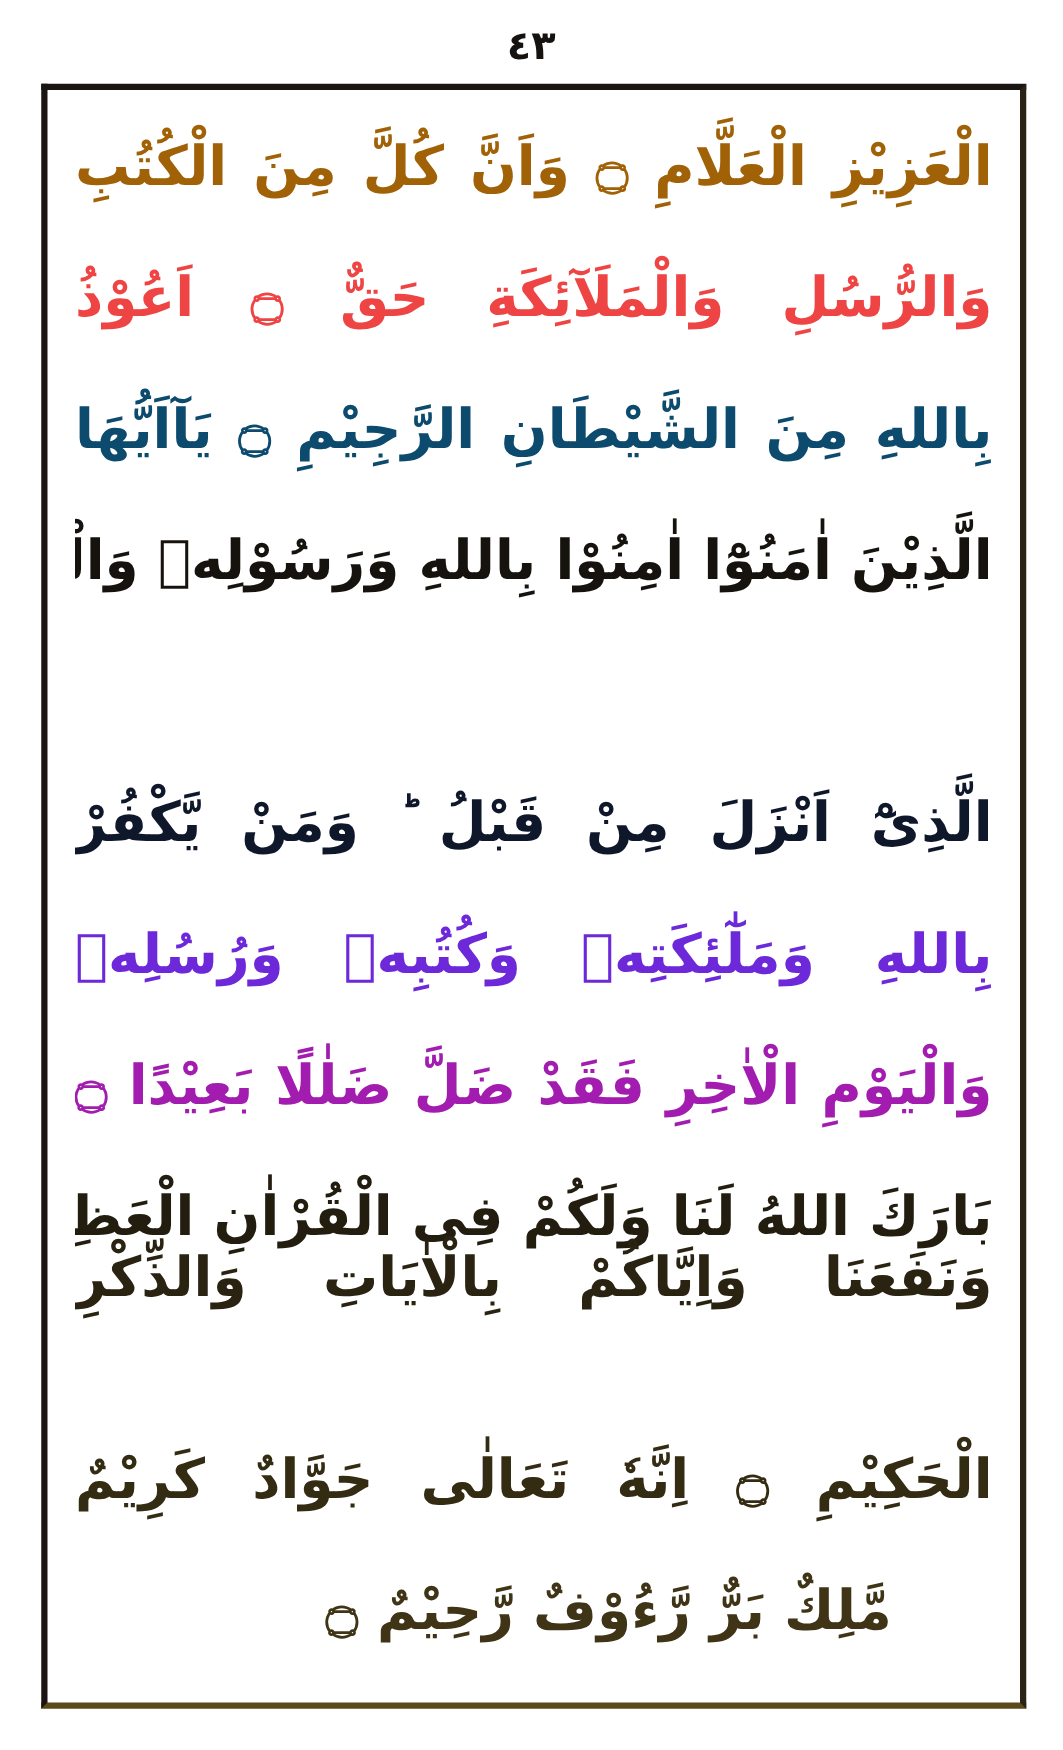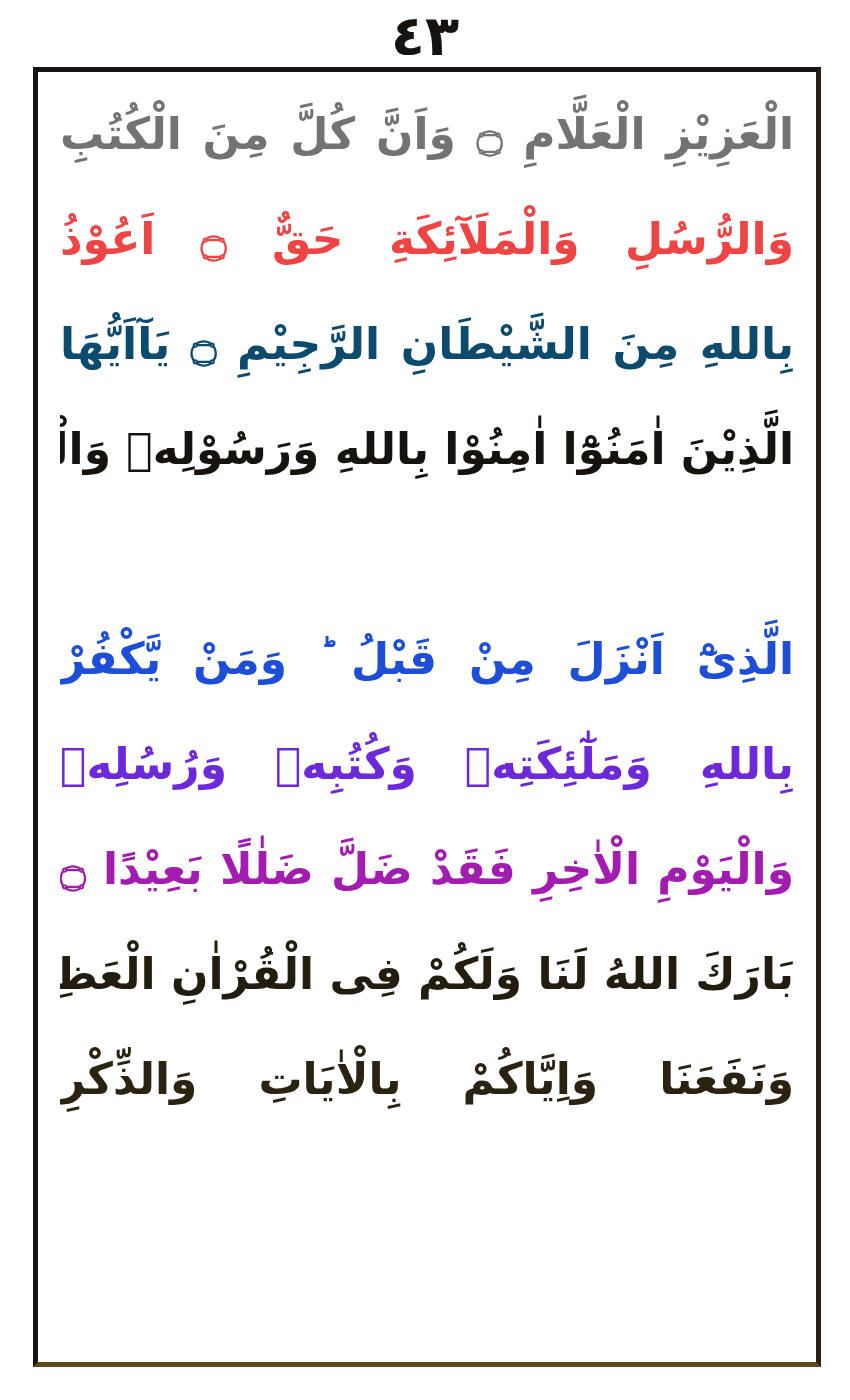--- a/index.html
+++ b/index.html
@@ -3,21 +3,21 @@
 <meta charset="utf-8">
 <style>
   html, body { margin: 0; padding: 0; }
   body {
     width: 850px; height: 1400px; background: #ffffff;
     position: relative; overflow: hidden;
     font-family: "DejaVu Sans", sans-serif;
   }
   .page-number {
     position: absolute; top: 4px; left: 0; width: 850px;
-    text-align: center; font-size: 56px; font-weight: bold;
+    text-align: center; font-size: 32px; font-weight: bold;
     color: #151210; line-height: 64px;
     font-family: "DejaVu Sans", sans-serif;
   }
   .frame {
     position: absolute; left: 33px; top: 67px;
     width: 778px; height: 1290px;
     border-top: 5px solid #1a1512;
     border-left: 5px solid #1a1512;
     border-right: 5px solid #2a2214;
     border-bottom: 5px solid #5a4a1c;
@@ -43,41 +43,47 @@
   .line span.txt { display: block; width: 100%; text-align: justify; text-align-last: justify; }
   .line.last span.txt { text-align-last: center; text-align: center; padding-left: 120px; box-sizing: border-box; }
 </style>
 </head>
 <body>
 
 <div class="page-number">٤٣</div>
 
 <div class="frame">
   <div class="lines">
-    <div class="line" style="top:12px;color:#737373">
+    <div class="line" style="top:12px;color:#a16207">
         <span class="txt">الْعَزِيْزِ الْعَلَّامِ ۝ وَاَنَّ كُلَّ مِنَ الْكُتُبِ</span>
       </div>
     <div class="line" style="top:117px;color:#ef4444">
         <span class="txt">وَالرُّسُلِ وَالْمَلَآئِكَةِ حَقٌّ ۝ اَعُوْذُ</span>
       </div>
     <div class="line" style="top:222px;color:#0c4a6e">
         <span class="txt">بِاللهِ مِنَ الشَّيْطَانِ الرَّجِيْمِ ۝ يَآاَيُّهَا</span>
       </div>
     <div class="line" style="top:327px;color:#16130f">
         <span class="txt">الَّذِيْنَ اٰمَنُوْٓا اٰمِنُوْا بِاللهِ وَرَسُوْلِهٖ وَالْكِتَابِ</span>
       </div>
-    <div class="line" style="top:537px;color:#1d4ed8">
+    <div class="line" style="top:537px;color:#0f172a">
         <span class="txt">الَّذِىْٓ اَنْزَلَ مِنْ قَبْلُ ؕ وَمَنْ يَّكْفُرْ</span>
       </div>
     <div class="line" style="top:642px;color:#6d28d9">
         <span class="txt">بِاللهِ وَمَلٰٓئِكَتِهٖ وَكُتُبِهٖ وَرُسُلِهٖ</span>
       </div>
     <div class="line" style="top:747px;color:#a21caf">
         <span class="txt">وَالْيَوْمِ الْاٰخِرِ فَقَدْ ضَلَّ ضَلٰلًا بَعِيْدًا ۝</span>
       </div>
     <div class="line" style="top:852px;color:#231d10">
         <span class="txt">بَارَكَ اللهُ لَنَا وَلَكُمْ فِى الْقُرْاٰنِ الْعَظِيْمِ</span>
       </div>
-    <div class="line" style="top:957px;color:#2a2312">
+    <div class="line" style="top:901px;color:#2a2312">
         <span class="txt">وَنَفَعَنَا وَاِيَّاكُمْ بِالْاٰيَاتِ وَالذِّكْرِ</span>
+      </div>
+    <div class="line" style="top:1062px;color:#342b13">
+        <span class="txt">الْحَكِيْمِ ۝ اِنَّهٗ تَعَالٰى جَوَّادٌ كَرِيْمٌ</span>
+      </div>
+    <div class="line last" style="top:1167px;color:#3f3416">
+        <span class="txt">مَّلِكٌ بَرٌّ رَّءُوْفٌ رَّحِيْمٌ ۝</span>
       </div>
   </div>
 </div>
 
 </body></html>

